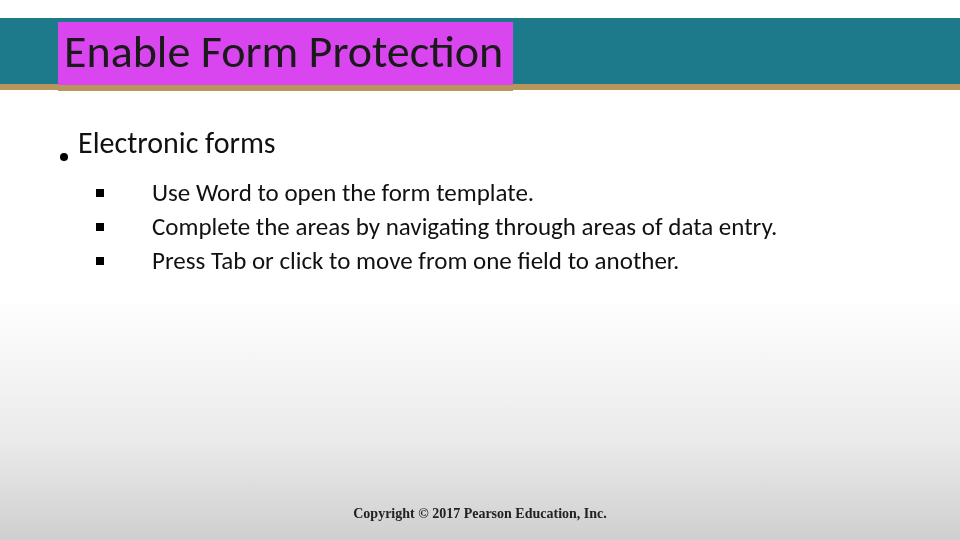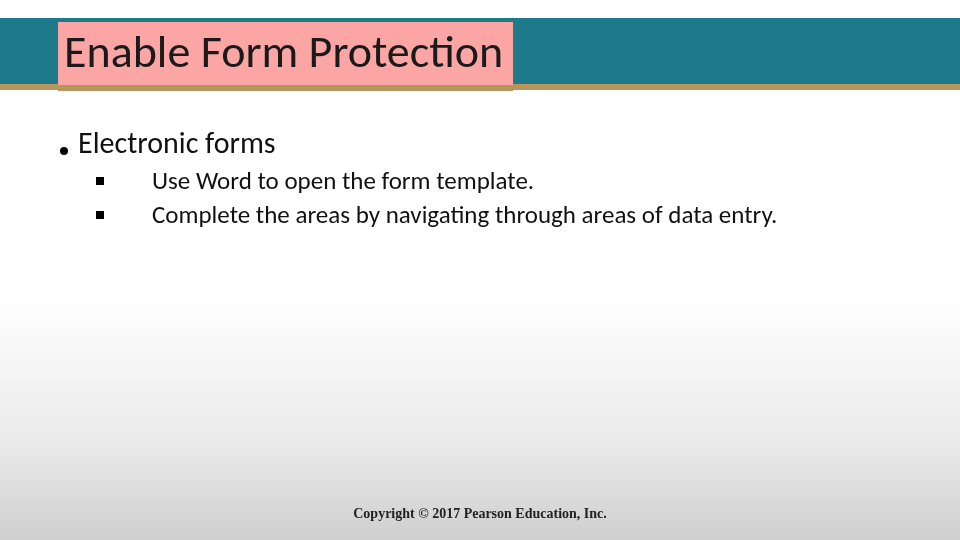--- a/index.html
+++ b/index.html
@@ -25,36 +25,36 @@
     height: 6px;
     background: #b7955b;
   }
   .title {
     position: absolute;
     top: 22px;
     left: 58px;
     font-size: 46px;
     font-weight: 400;
     color: #1a1a1a;
-    background: #fca5a5;
+    background: #d946ef;
     padding: 0 10px 4px 6px;
     line-height: 1.28;
     border-bottom: 6px solid #b7955b;
     letter-spacing: 0px;
   }
   .content {
     position: absolute;
     top: 124px;
     left: 60px;
     right: 40px;
   }
   .level1 {
     display: flex;
-    align-items: center;
-    margin-bottom: 4px;
+    align-items: flex-end;
+    margin-bottom: 16px;
   }
   .level1 .dot {
     width: 8px;
     height: 8px;
     background: #000;
     border-radius: 50%;
     margin-top: 16px;
     margin-right: 10px;
     flex-shrink: 0;
   }
@@ -107,15 +107,19 @@
     <div class="text">Electronic forms</div>
   </div>
   <div class="level2">
     <div class="square"></div>
     <div class="text">Use Word to open the form template.</div>
   </div>
   <div class="level2">
     <div class="square"></div>
     <div class="text">Complete the areas by navigating through areas of data entry.</div>
   </div>
+  <div class="level2">
+    <div class="square"></div>
+    <div class="text">Press Tab or click to move from one field to another.</div>
+  </div>
 </div>
 
 <div class="footer">Copyright © 2017 Pearson Education, Inc.</div>
 
 </body></html>

